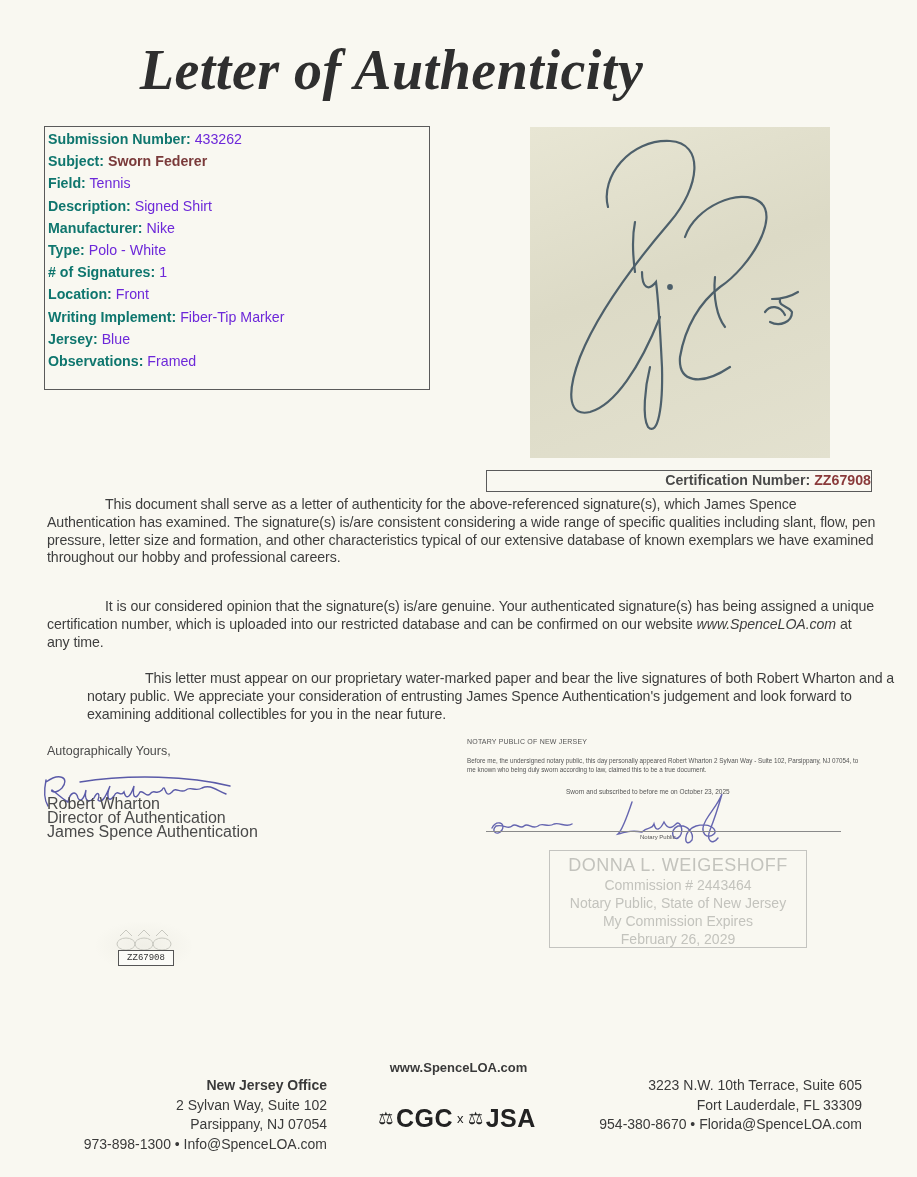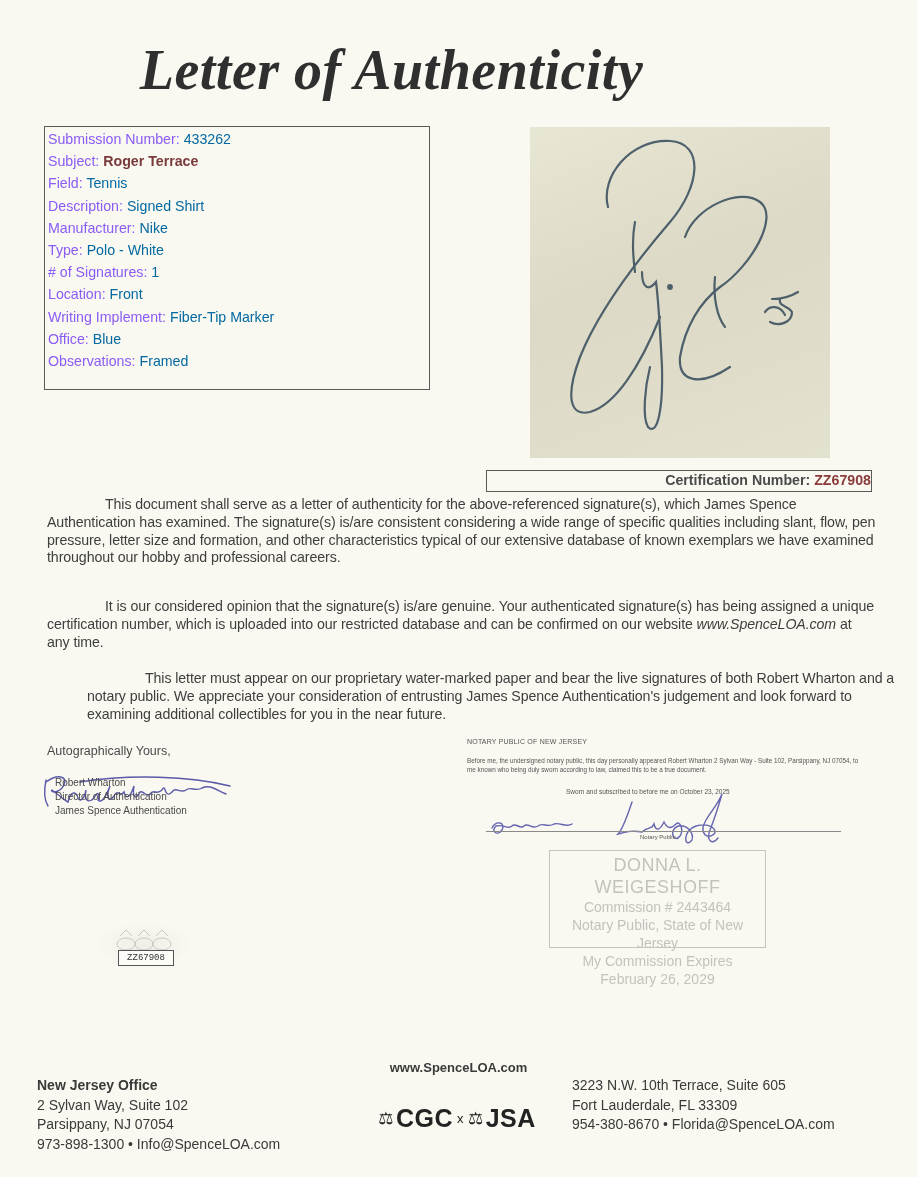--- a/index.html
+++ b/index.html
@@ -16,22 +16,22 @@
     font-family: "Liberation Serif", serif;
     font-style: italic; font-weight: bold;
     font-size: 56px; color: #2f2f2f; letter-spacing: 0.5px;
   }
   .info-box {
     position: absolute; left: 44px; top: 126px; width: 386px; height: 264px;
     border: 1.5px solid #5a5a5a; box-sizing: border-box;
     padding: 1px 0 0 3px;
   }
   .info-row { font-size: 14.2px; line-height: 22.2px; white-space: nowrap; }
-  .info-row .lbl { font-weight: normal; color: #8b5cf6; }
-  .info-row .val { color: #0369a1; }
+  .info-row .lbl { font-weight: bold; color: #0f766e; }
+  .info-row .val { color: #6d28d9; }
   .info-row .val.bold { font-weight: bold; color: #7a3a3a; }
 
   .photo {
     position: absolute; left: 530px; top: 127px; width: 300px; height: 331px;
     background: linear-gradient(160deg, #e8e6d4 0%, #dcdac6 45%, #e3e1cf 100%);
     overflow: hidden;
   }
   .photo svg { position: absolute; left: 0; top: 0; }
 
   .cert-box {
@@ -45,21 +45,21 @@
   .para {
     position: absolute; left: 47px; width: 830px;
     font-size: 14.2px; line-height: 17.8px; color: #3e3e3e;
     letter-spacing: -0.1px;
   }
   .para .indent { display: inline-block; width: 58px; }
   .para em { font-style: italic; }
 
   .closing { position: absolute; left: 47px; top: 744px; font-size: 12.5px; color: #4a4a4a; }
   .sig1 { position: absolute; left: 40px; top: 770px; }
-  .signer { position: absolute; left: 47px; top: 776px; font-size: 10px; line-height: 14px; color: #4a4a4a; margin-left: 8px; }
+  .signer { position: absolute; left: 47px; top: 797px; font-size: 16px; line-height: 14px; color: #4a4a4a; }
 
   .hologram { position: absolute; left: 96px; top: 922px; width: 96px; height: 48px; }
   .hologram .glow {
     position: absolute; left: 0; top: 0; width: 96px; height: 48px;
     border-radius: 48px; background: radial-gradient(ellipse at center, #f0efe7 0%, rgba(240,239,231,0) 75%);
   }
   .hologram .num {
     position: absolute; left: 22px; top: 28px; width: 54px; height: 14px;
     border: 1px solid #555; background: #fbfbf7;
     font-family: "Liberation Mono", monospace; font-size: 9px; line-height: 14px;
@@ -67,56 +67,56 @@
   }
 
   .notary-head { position: absolute; left: 467px; top: 738px; font-size: 7px; color: #555; letter-spacing: 0.2px; }
   .notary-text { position: absolute; left: 467px; top: 756px; width: 400px; font-size: 6.3px; line-height: 9px; color: #555; }
   .sworn { position: absolute; left: 566px; top: 788px; font-size: 6.5px; color: #555; }
   .notary-line { position: absolute; left: 486px; top: 831px; width: 355px; border-top: 1px solid #8a8a8a; }
   .notary-label { position: absolute; left: 640px; top: 834px; font-size: 6px; color: #555; }
   .sig2 { position: absolute; left: 482px; top: 790px; }
 
   .stamp {
-    position: absolute; left: 549px; top: 850px; width: 217px; height: 98px;
+    position: absolute; left: 549px; top: 850px; width: 258px; height: 98px;
     border: 1.5px solid #c4c4c0; box-sizing: border-box;
     text-align: center; color: #c3c3bd;
   }
   .stamp .name { font-size: 18px; line-height: 22px; letter-spacing: 0.5px; margin-top: 3px; }
   .stamp .line { font-size: 14px; line-height: 18px; }
 
   .footer-web { position: absolute; left: 0; top: 1060px; width: 917px; text-align: center; font-size: 13px; font-weight: bold; color: #3a3a3a; }
-  .office { position: absolute; top: 1076px; width: 290px; text-align: left; font-size: 14px; line-height: 19.5px; color: #3a3a3a; }
+  .office { position: absolute; top: 1076px; width: 290px; text-align: right; font-size: 14px; line-height: 19.5px; color: #3a3a3a; }
   .office.nj { left: 37px; }
   .office.fl { left: 572px; }
   .office .head { font-weight: bold; }
   .logos {
     position: absolute; left: 352px; top: 1103px; width: 210px; height: 30px;
     display: flex; align-items: center; justify-content: center; gap: 2px;
     color: #222; font-weight: bold; font-size: 25px; letter-spacing: 0.5px;
   }
   .logos .x { font-size: 13px; font-weight: normal; margin: 0 2px; }
   .logos .scale { font-size: 17px; font-weight: normal; }
 </style>
 </head>
 <body>
 
 <div class="title">Letter of Authenticity</div>
 
 <div class="info-box">
   <div class="info-row"><span class="lbl">Submission Number:</span> <span class="val">433262</span></div>
-  <div class="info-row"><span class="lbl">Subject:</span> <span class="val bold">Roger Terrace</span></div>
+  <div class="info-row"><span class="lbl">Subject:</span> <span class="val bold">Sworn Federer</span></div>
   <div class="info-row"><span class="lbl">Field:</span> <span class="val">Tennis</span></div>
   <div class="info-row"><span class="lbl">Description:</span> <span class="val">Signed Shirt</span></div>
   <div class="info-row"><span class="lbl">Manufacturer:</span> <span class="val">Nike</span></div>
   <div class="info-row"><span class="lbl">Type:</span> <span class="val">Polo - White</span></div>
   <div class="info-row"><span class="lbl"># of Signatures:</span> <span class="val">1</span></div>
   <div class="info-row"><span class="lbl">Location:</span> <span class="val">Front</span></div>
   <div class="info-row"><span class="lbl">Writing Implement:</span> <span class="val">Fiber-Tip Marker</span></div>
-  <div class="info-row"><span class="lbl">Office:</span> <span class="val">Blue</span></div>
+  <div class="info-row"><span class="lbl">Jersey:</span> <span class="val">Blue</span></div>
   <div class="info-row"><span class="lbl">Observations:</span> <span class="val">Framed</span></div>
 </div>
 
 <div class="photo">
   <svg width="300" height="331" viewBox="0 0 300 331">
     <g fill="none" stroke="#3a4f5e" stroke-linecap="round" stroke-width="2.2" opacity="0.88">
       <path d="M78 80 C70 50 100 12 140 14 C175 16 170 60 140 95 C110 130 70 180 50 230 C35 270 40 290 60 285 C85 278 110 240 130 190"></path>
       <path d="M105 95 C102 110 103 130 105 145"></path>
       <path d="M112 145 C112 160 118 165 126 155 C128 170 130 200 132 240 C133 280 128 310 118 300 C112 290 115 260 120 240"></path>
       <circle cx="140" cy="160" r="1.8" fill="#3a4f5e"></circle>

